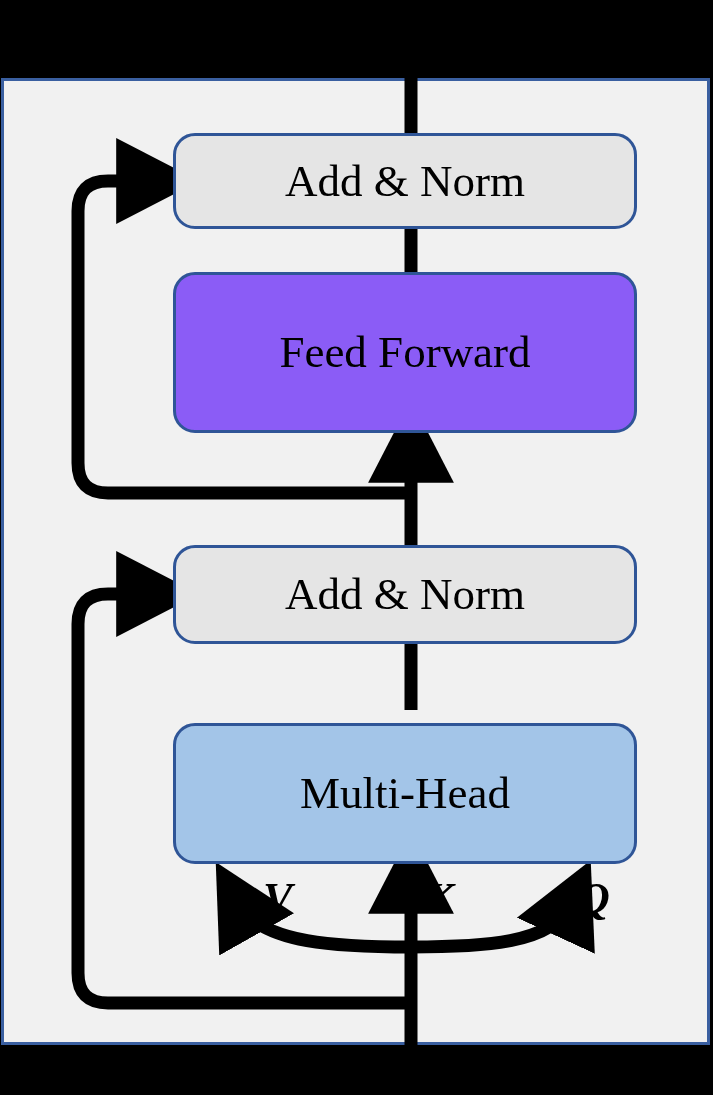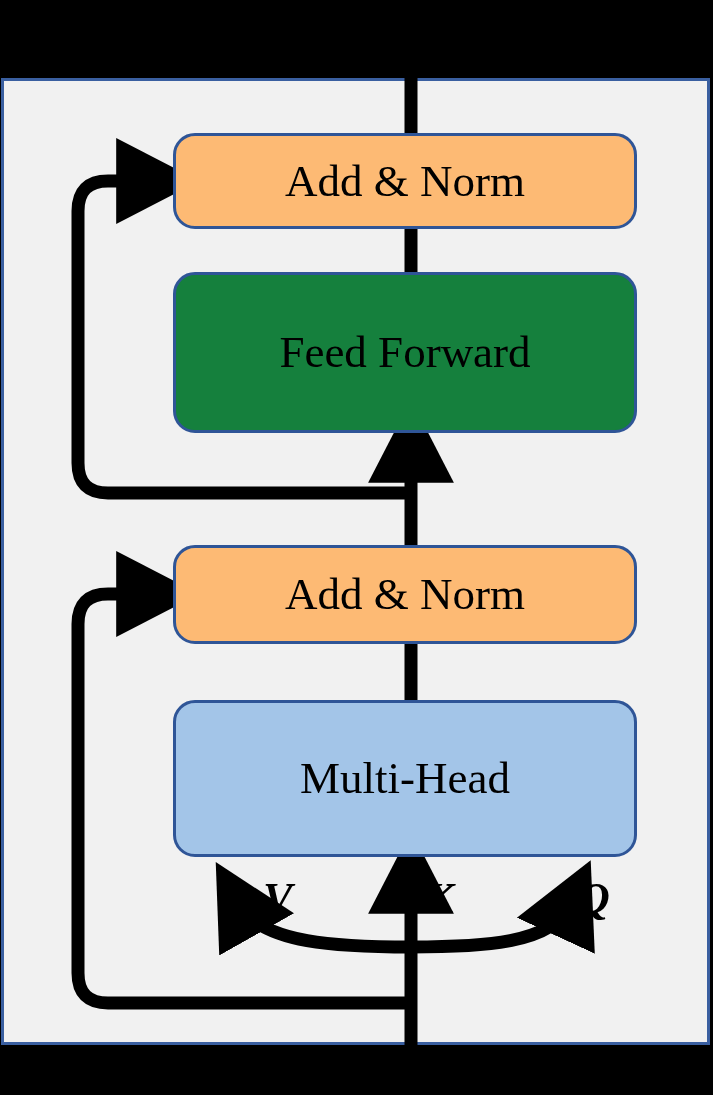--- a/index.html
+++ b/index.html
@@ -50,42 +50,42 @@
     border: 3px solid #2F5597;
     border-radius: 22px;
     display: flex;
     align-items: center;
     justify-content: center;
     text-align: center;
     line-height: 1.08;
     color: #000000;
   }
   .block.addnorm {
-    background: #fdba74;
+    background: #e5e5e5;
     font-size: 45px;
   }
   .block.ffn {
-    background: #15803d;
+    background: #8b5cf6;
     font-size: 45px;
   }
   .block.mha {
     background: #A3C5E8;
     font-size: 45px;
   }
   .block .label-lines {
     display: block;
   }
   .block .label-lines span {
     display: block;
   }
 
   #add-norm-top   { left: 173px; top: 133px; width: 464px; height: 96px; }
   #feed-forward   { left: 173px; top: 272px; width: 464px; height: 161px; }
   #add-norm-bot   { left: 173px; top: 545px; width: 464px; height: 99px; }
-  #multi-head     { left: 173px; top: 700px; width: 464px; height: 157px; }
+  #multi-head     { left: 173px; top: 723px; width: 464px; height: 141px; }
 
   
   .vkq {
     position: absolute;
     font-size: 44px;
     font-weight: bold;
     font-style: italic;
     color: #000000;
     font-family: "Liberation Serif", "DejaVu Serif", serif;
   }

